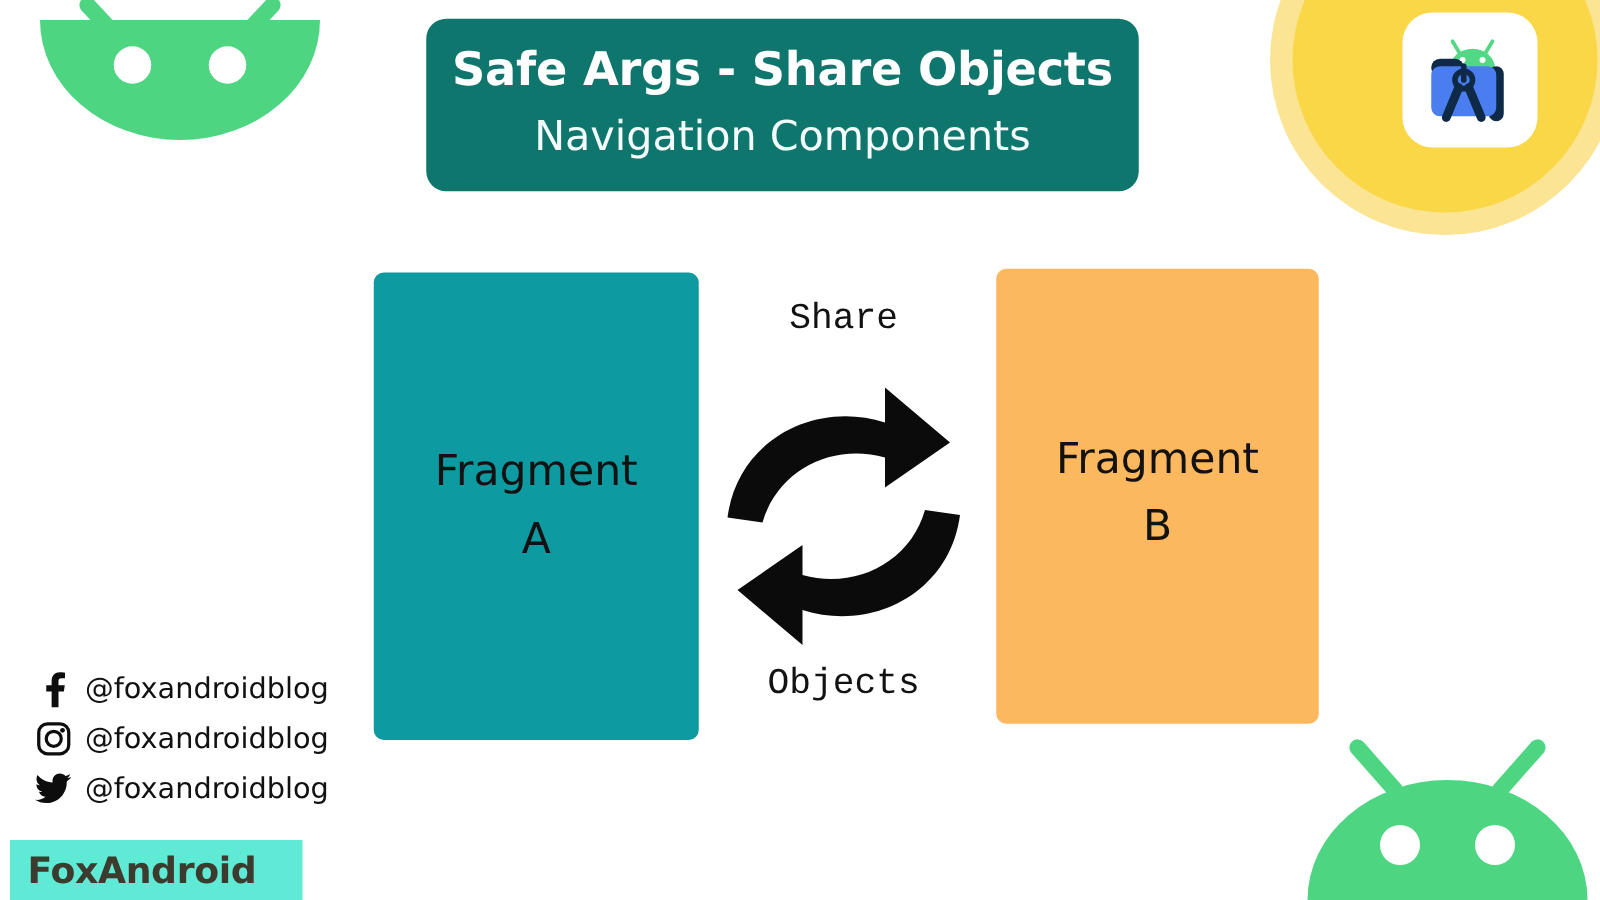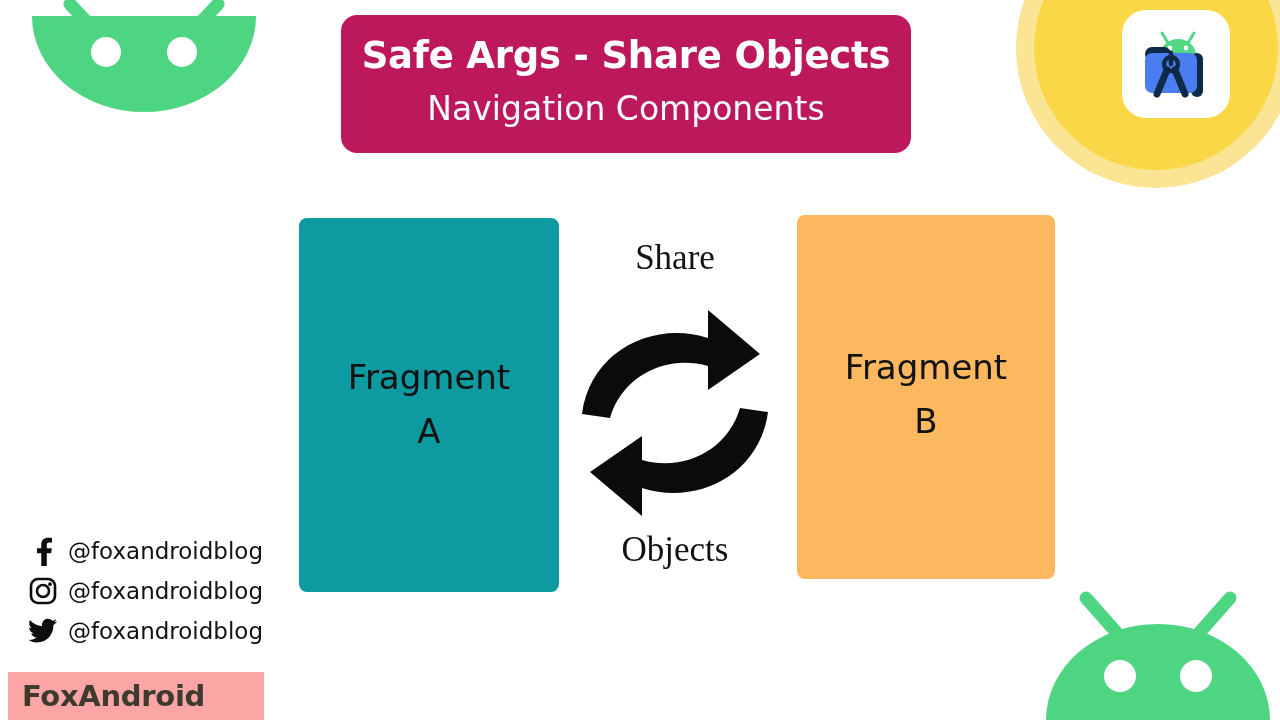--- a/index.html
+++ b/index.html
@@ -37,21 +37,21 @@
     width:108px; height:108px; border-radius:24px;
     background:#ffffff;
     display:flex; align-items:center; justify-content:center;
   }
   .studio-card svg { display:block; }
 
   
   .title-banner {
     position:absolute; left:341px; top:15px;
     width:570px; height:138px;
-    background:#be185d;
+    background:#0f766e;
     border-radius:16px;
     display:flex; flex-direction:column;
     align-items:center; justify-content:center;
     padding-bottom:4px;
   }
   .title-main {
     font-family:"DejaVu Sans", sans-serif;
     font-weight:bold;
     font-size:37px;
     color:#ffffff;
@@ -97,22 +97,22 @@
   }
   .frag-label .ln2 { display:block; }
 
   
   .center-group {
     position:absolute; left:560px; top:232px;
     width:230px; height:360px;
   }
   .arrow-label {
     position:absolute; width:230px; text-align:center;
-    font-size:35px; color:#121212;
-    font-family:Liberation Serif, serif;
+    font-size:29px; color:#121212;
+    font-family:Liberation Mono, monospace;
   }
   .label-share  { top:6px; }
   .label-objects{ top:298px; }
   .arrows-svg { position:absolute; left:0; top:62px; }
 
   
   .social-list { position:absolute; left:22px; top:531px; }
   .social-row {
     display:flex; align-items:center;
     height:39px; margin-bottom:1px;
@@ -121,22 +121,22 @@
     width:42px; display:flex; align-items:center; justify-content:center;
   }
   .social-handle {
     font-size:23px; color:#111111;
     font-family:"DejaVu Sans", sans-serif;
     margin-left:4px;
   }
 
   .brand-badge {
     position:absolute; left:8px; top:672px;
-    width:256px; height:48px;
-    background:#fca5a5;
+    width:234px; height:48px;
+    background:#5eead4;
     display:flex; align-items:center;
     padding-left:14px;
   }
   .brand-text {
     font-size:29px; font-weight:bold; color:#3d3a2e;
     font-family:"DejaVu Sans", sans-serif;
     letter-spacing:-0.3px;
   }
 </style>
 </head>

